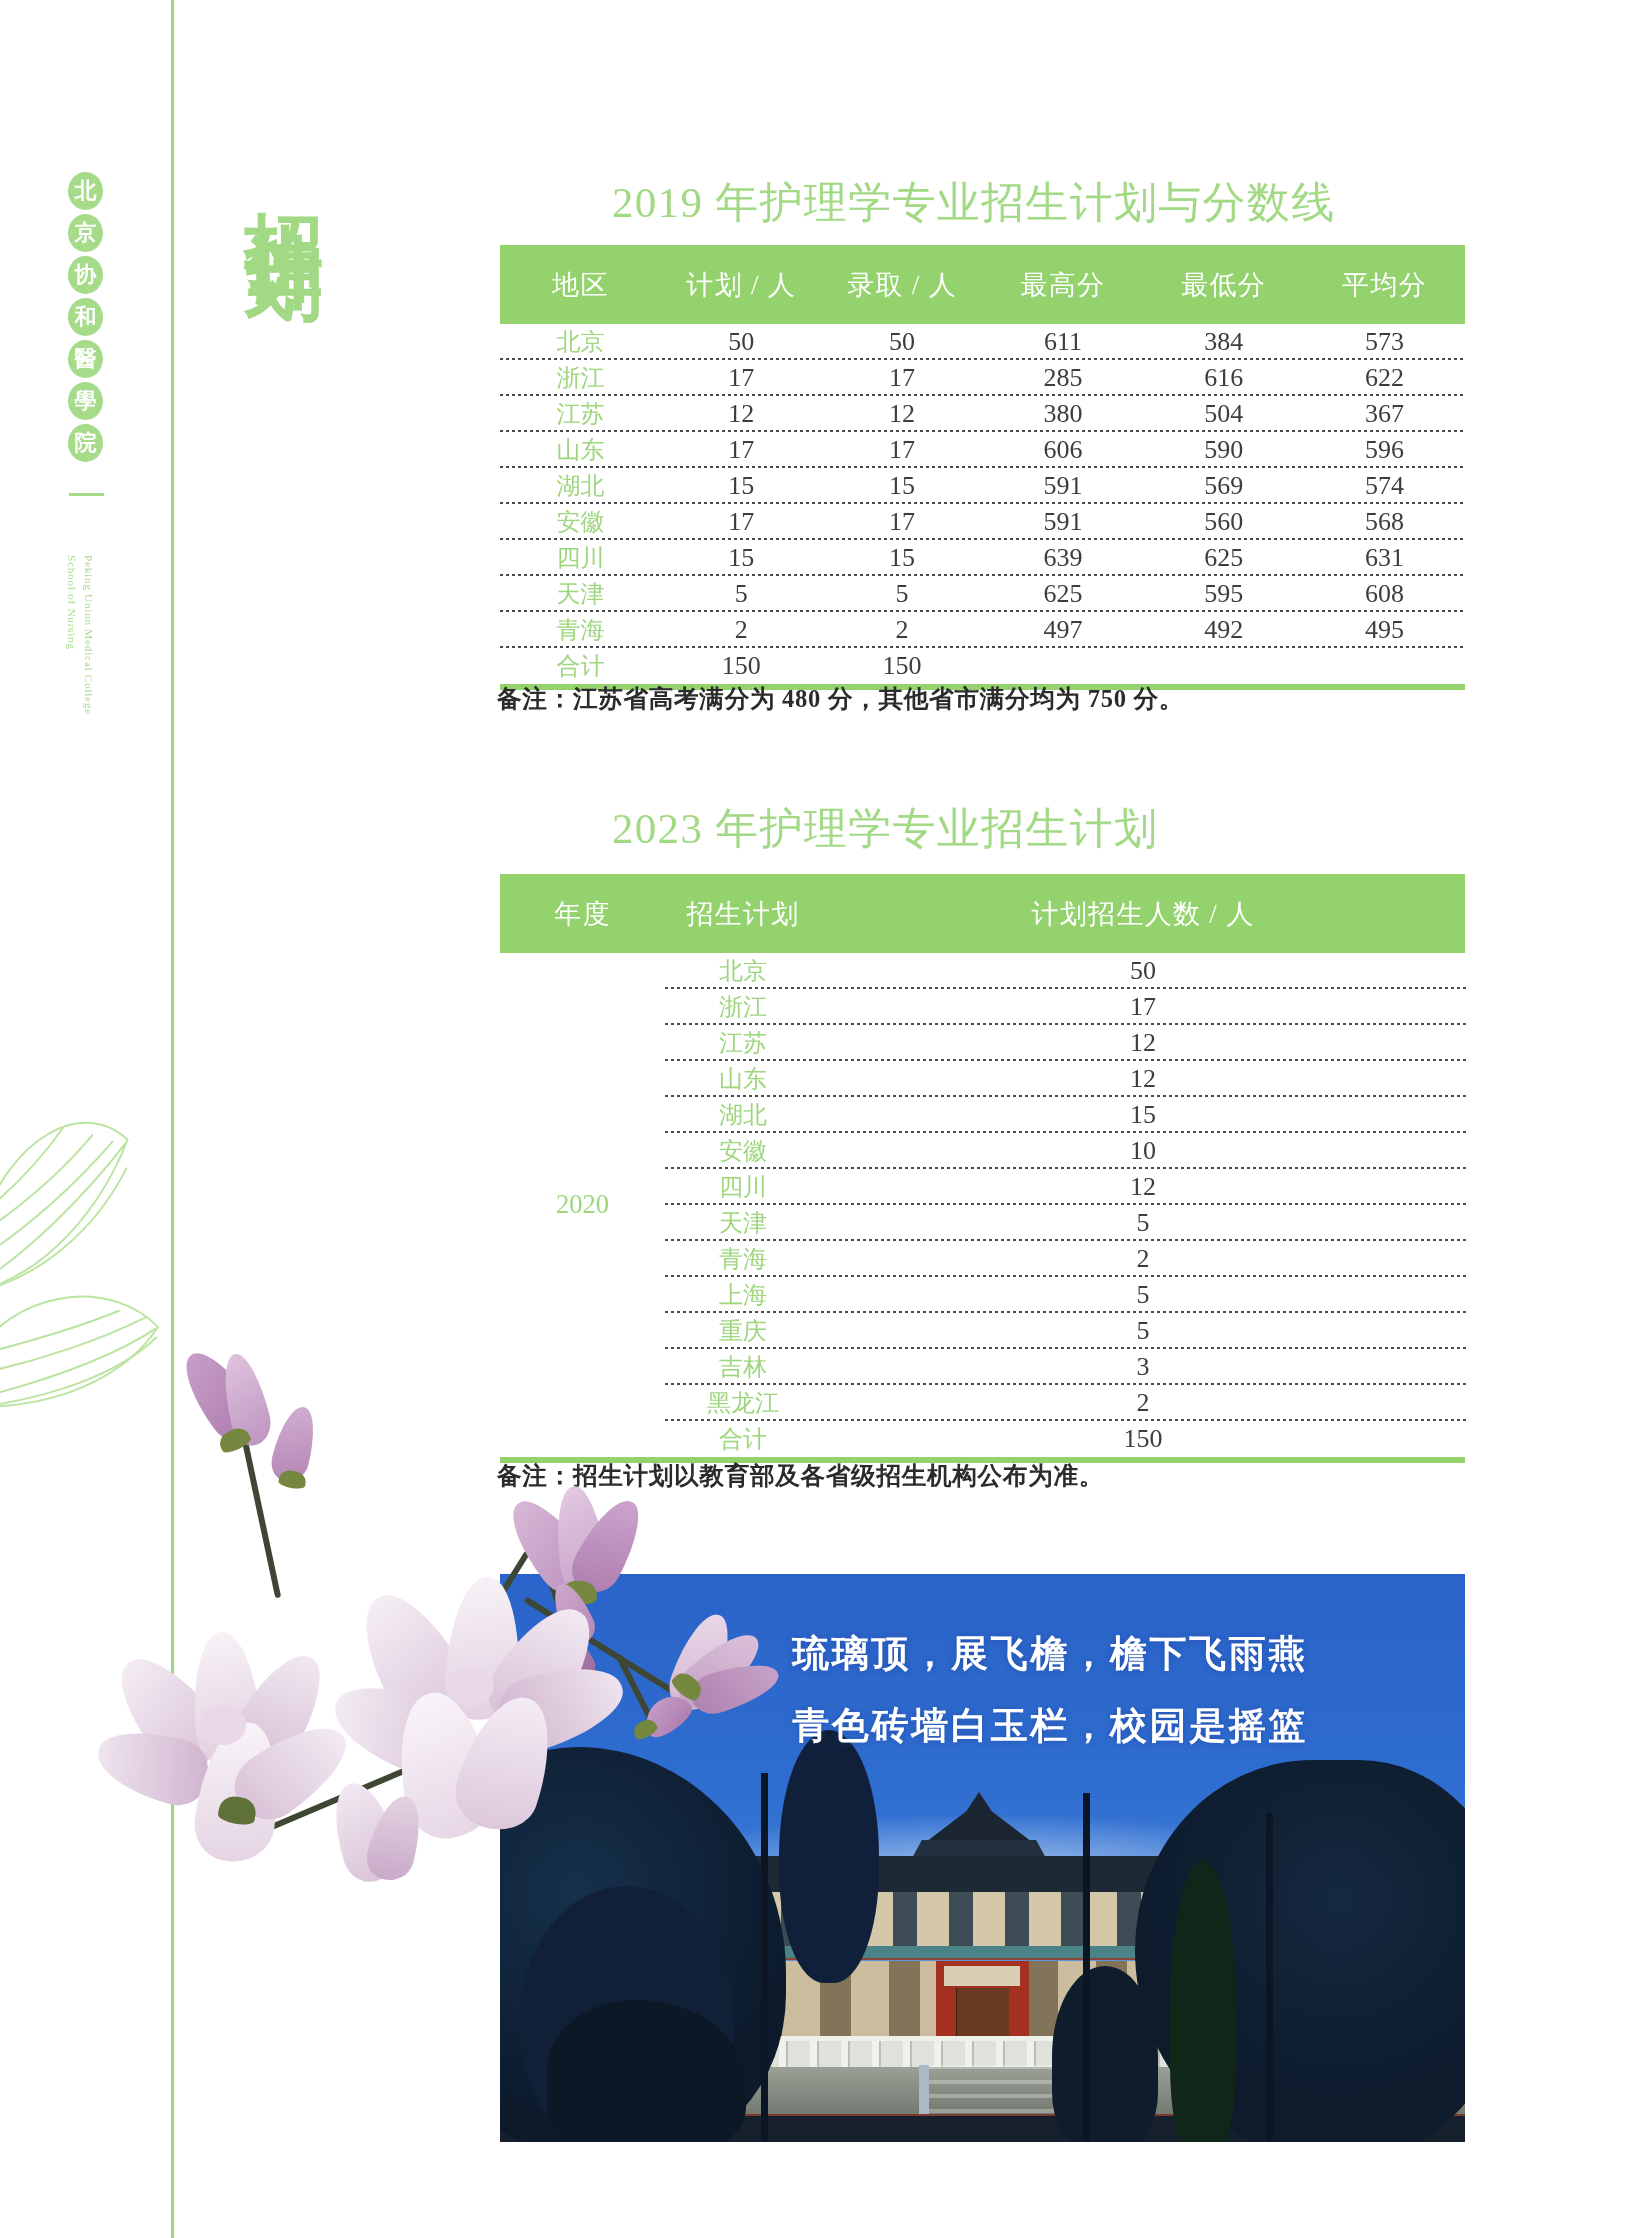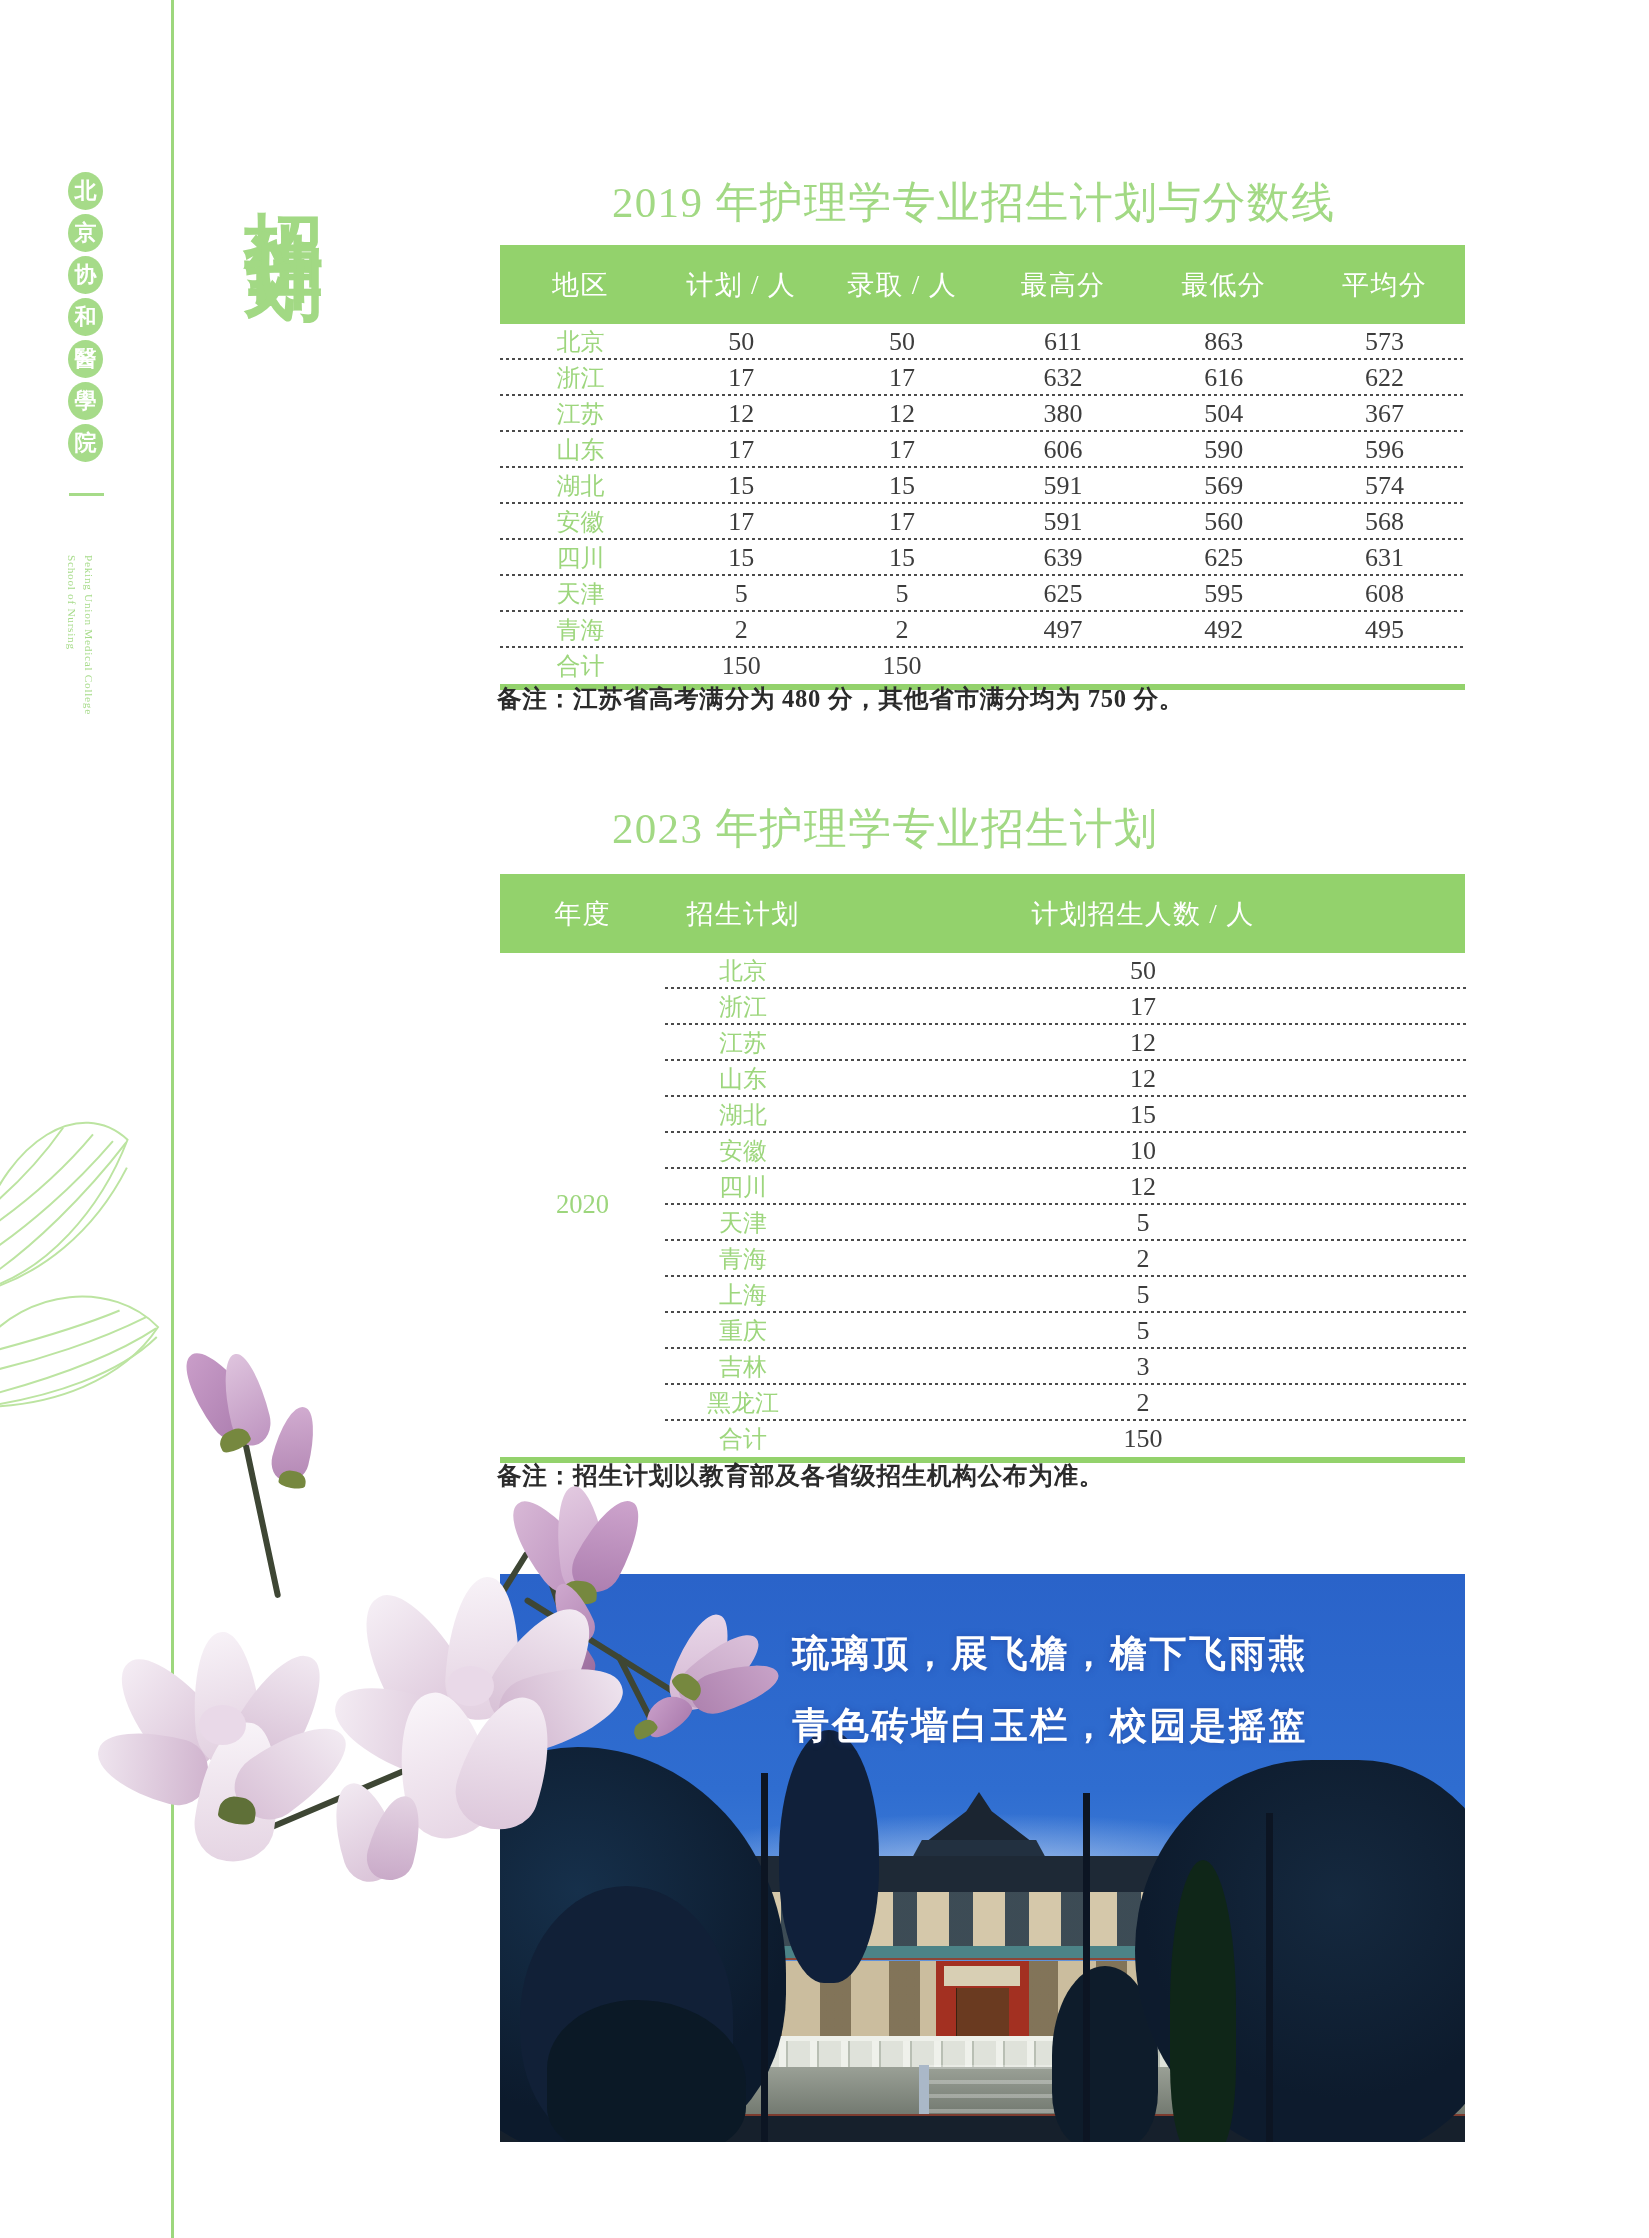--- a/index.html
+++ b/index.html
@@ -110,28 +110,28 @@
       <div class="th" style="width:161px">录取 / 人</div>
       <div class="th" style="width:161px">最高分</div>
       <div class="th" style="width:161px">最低分</div>
       <div class="th" style="width:161px">平均分</div>
     </div>
     <div class="row sep">
       <div class="cell region" style="width:161px">北京</div>
       <div class="cell" style="width:161px">50</div>
       <div class="cell" style="width:161px">50</div>
       <div class="cell" style="width:161px">611</div>
-      <div class="cell" style="width:161px">863</div>
+      <div class="cell" style="width:161px">384</div>
       <div class="cell" style="width:161px">573</div>
     </div>
     <div class="row sep">
       <div class="cell region" style="width:161px">浙江</div>
       <div class="cell" style="width:161px">17</div>
       <div class="cell" style="width:161px">17</div>
-      <div class="cell" style="width:161px">632</div>
+      <div class="cell" style="width:161px">285</div>
       <div class="cell" style="width:161px">616</div>
       <div class="cell" style="width:161px">622</div>
     </div>
     <div class="row sep">
       <div class="cell region" style="width:161px">江苏</div>
       <div class="cell" style="width:161px">12</div>
       <div class="cell" style="width:161px">12</div>
       <div class="cell" style="width:161px">380</div>
       <div class="cell" style="width:161px">504</div>
       <div class="cell" style="width:161px">367</div>

